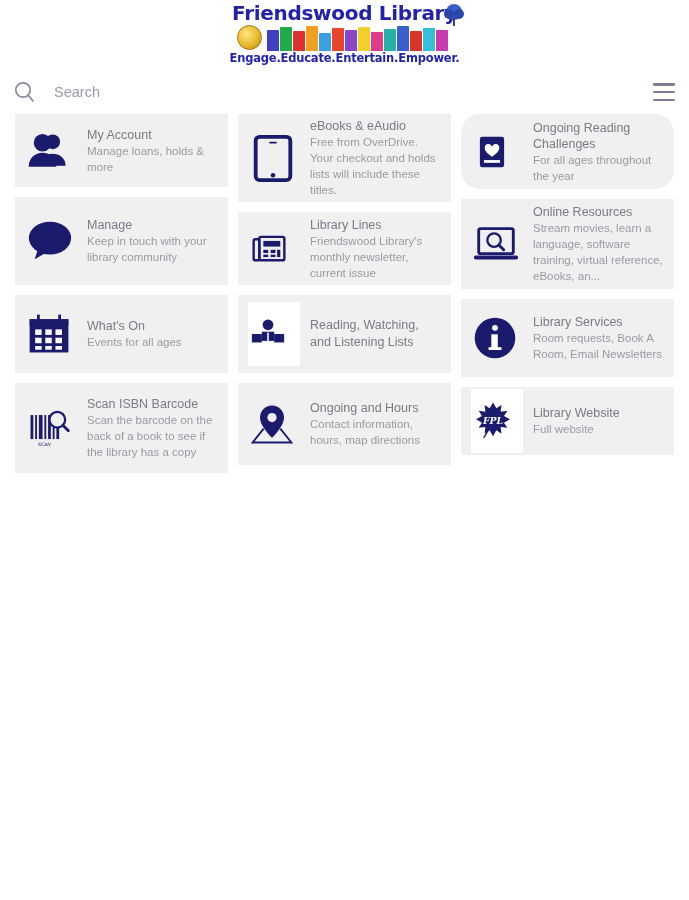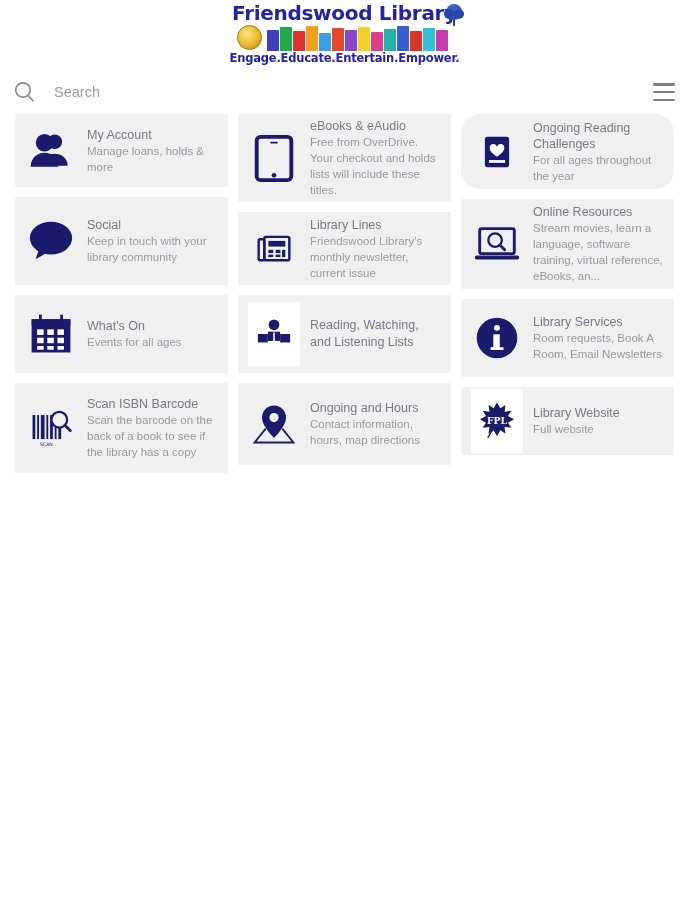--- a/index.html
+++ b/index.html
@@ -117,21 +117,21 @@
   .card {
     background: #f0f0f0;
     display: flex;
     align-items: center;
     padding: 10px 10px;
     gap: 10px;
     cursor: pointer;
   }
   .card-icon {
     width: 52px; height: 64px; flex: none;
-    display: flex; align-items: center; justify-content: center;
+    display: flex; align-items: center;  font-style: italic;
   }
   .card-icon.tile { background: #ffffff; }
   .card-text { display: flex; flex-direction: column; min-width: 0; }
   .card-title {
     font-size: 12.5px;
     color: #7a7a88;
     line-height: 16px;
     font-family: "Liberation Sans", sans-serif;
   }
   .card-desc {
@@ -224,21 +224,21 @@
     </div>
 
     <div class="card h88">
       <span class="card-icon">
         <svg viewBox="0 0 52 52" width="50" height="50">
           <ellipse class="navy" cx="26" cy="23" rx="22" ry="17"></ellipse>
           <path class="navy" d="M14 33 L10 45 L24 37 Z"></path>
         </svg>
       </span>
       <span class="card-text">
-        <span class="card-title">Social</span>
+        <span class="card-title">Manage</span>
         <span class="card-desc">Keep in touch with your library community</span>
       </span>
     </div>
 
     <div class="card h78">
       <span class="card-icon">
         <svg viewBox="0 0 52 52" width="48" height="48">
           <rect class="navy" x="13" y="5" width="3" height="8"></rect>
           <rect class="navy" x="36" y="5" width="3" height="8"></rect>
           <rect class="navy" x="5" y="10" width="42" height="36"></rect>

